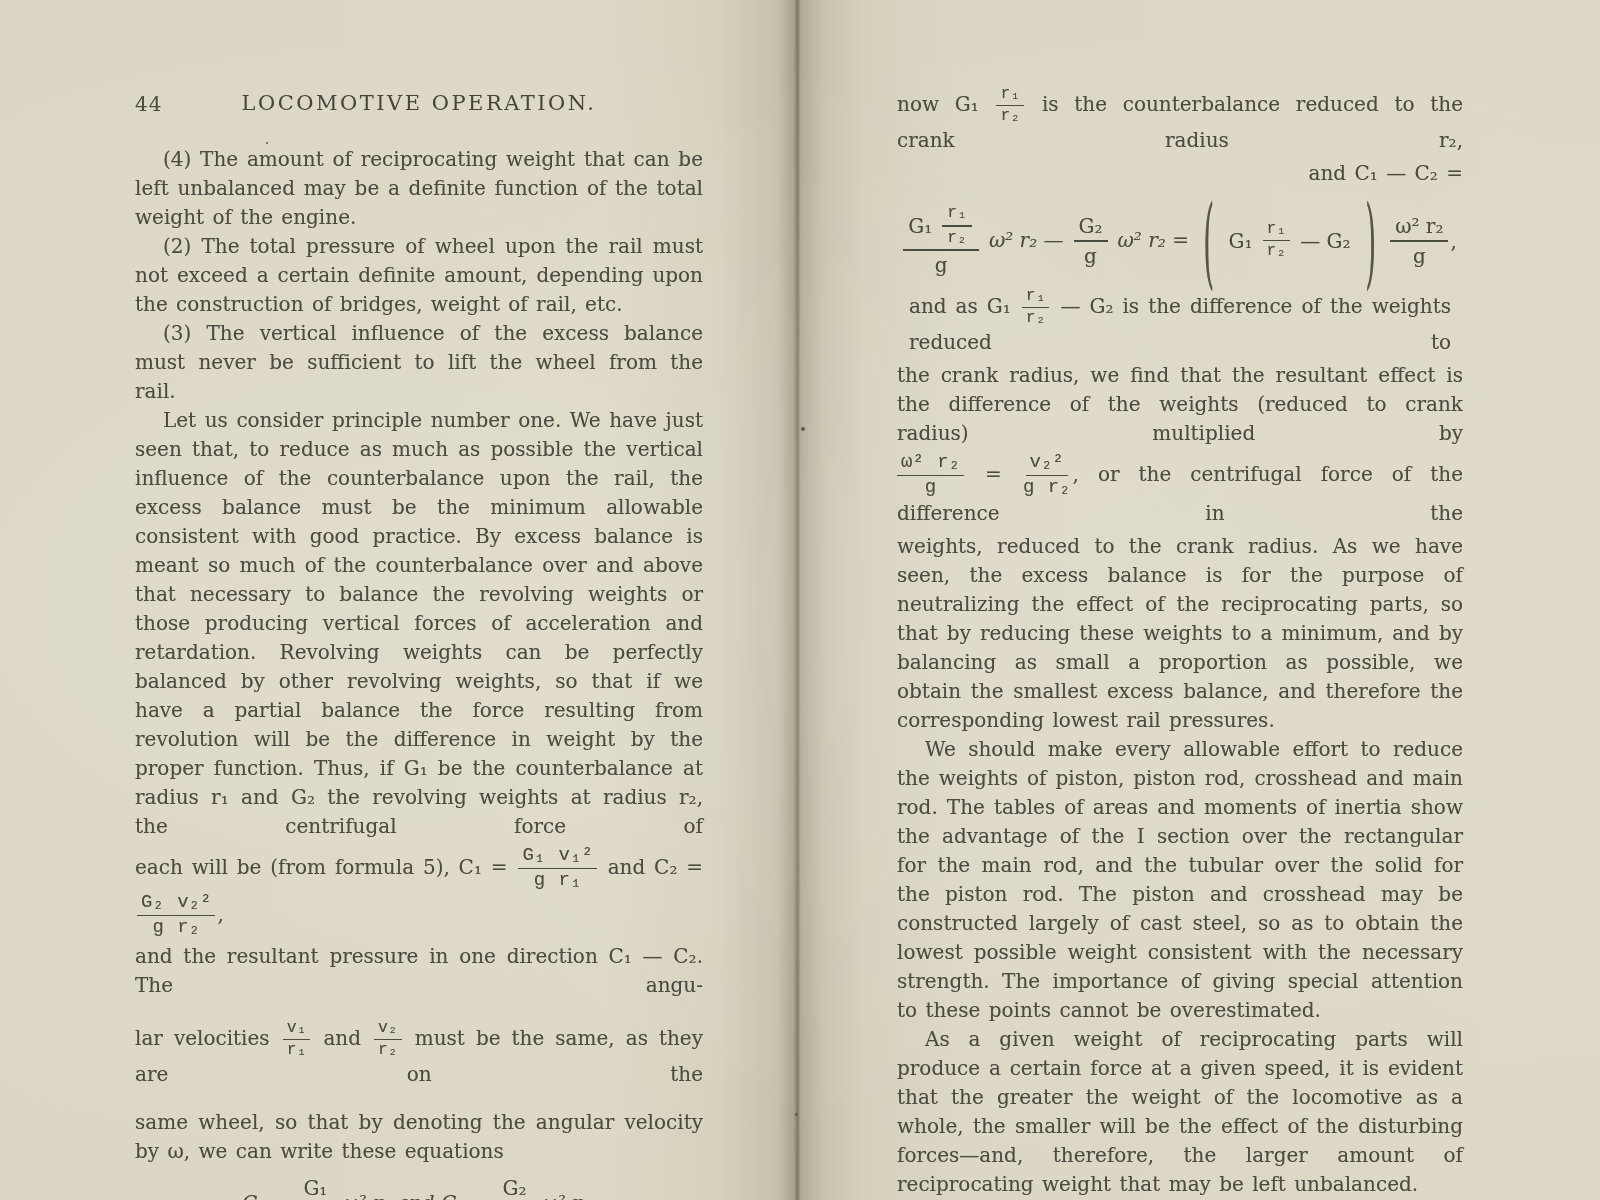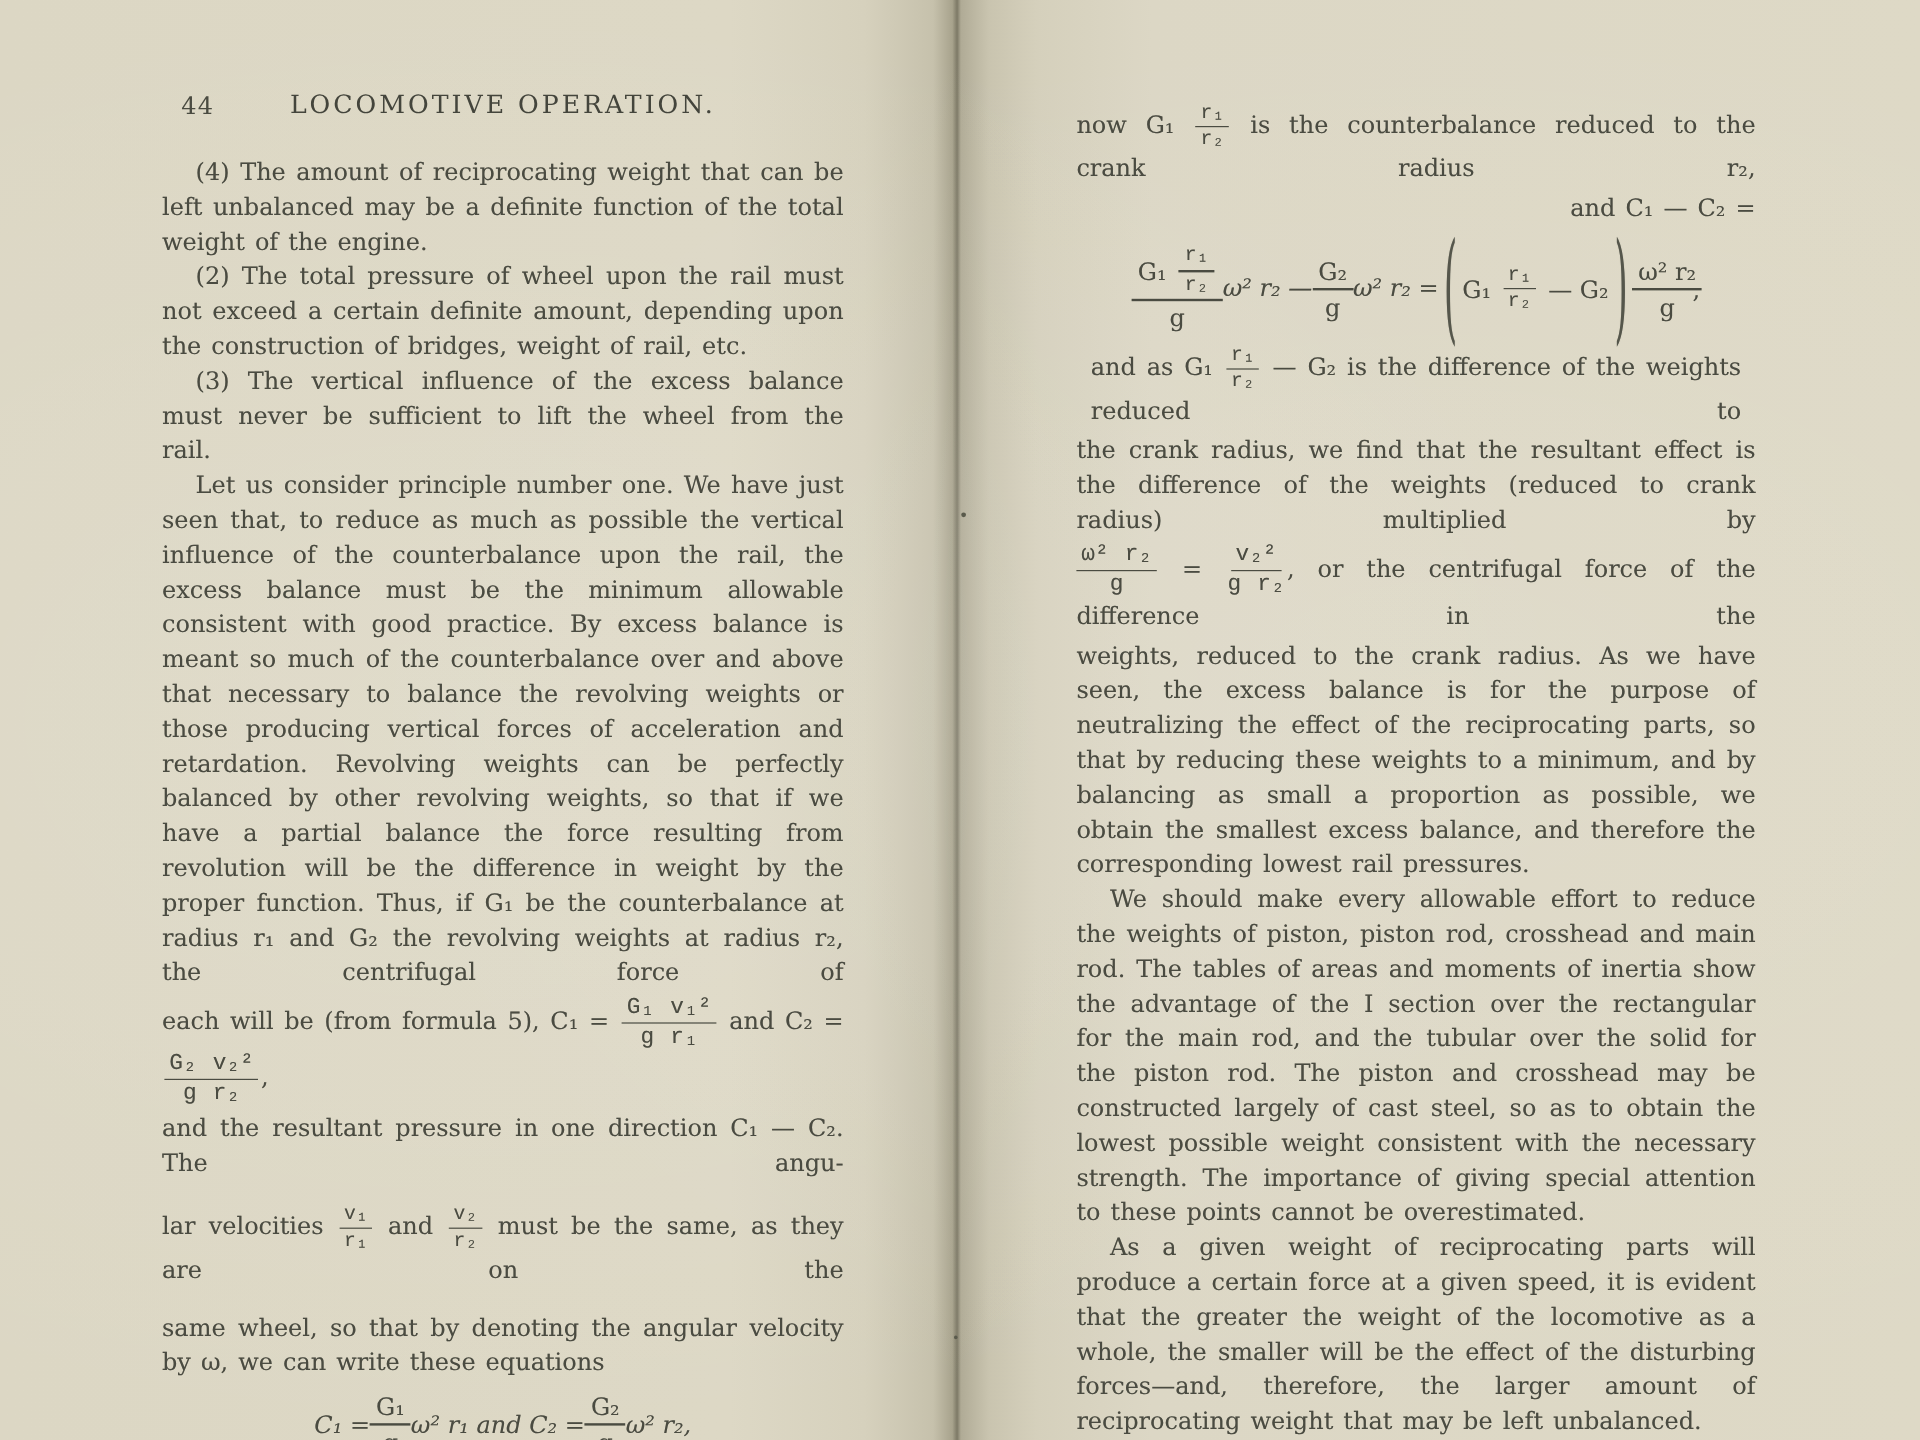--- a/index.html
+++ b/index.html
@@ -17,24 +17,24 @@
         #dcd7c5 60%, #ded9c6 100%);
   }
   .speck { position:absolute; background:#5a5a4c; border-radius:50%; }
 
   .page { position:absolute; top:75px; }
   #page-left  { left:135px; width:568px; }
   #page-right { left:897px; width:566px; }
 
   .phead { position:relative; height:26px; margin-bottom:28px; font-size:20px; }
   .phead .rhead {
-    display:block; text-align:center; letter-spacing:2.5px; font-size:21px; color:#44453c;
+    display:block; text-align:center; letter-spacing:2.5px; font-size:21px; color:#44453c;margin-top:16px;
   }
   .phead .pnum { position:absolute; top:1px; font-size:20px; letter-spacing:1px; }
-  .pnum.at-left { left:16px; }
+  .pnum.at-left { left:0; }
   .pnum.at-right { right:2px; }
 
   .para, .fline {
     font-size:20px; line-height:29px; text-align:justify; word-spacing:2px;
     text-shadow:0 0 0.5px rgba(74,75,65,0.35);
   }
   .ind { text-indent:28px; }
   .cont { text-align-last:justify; }
   .single { text-align:right; }
 
@@ -44,21 +44,21 @@
     vertical-align:middle; line-height:1.15; font-size:0.82em;
     text-align:right; margin:0 2px; text-shadow:0 0 0.5px rgba(74,75,65,0.35);font-family:Liberation Mono, monospace;
   }
   .ifr .top { border-bottom:1.8px solid #4a4b41; padding:0 4px 1px; }
   .ifr .bot { padding-top:1px; }
   .ifr.md { font-size:0.95em; }
 
   
   .deq {
     display:flex; align-items:center; justify-content:center;
-    font-size:20px; margin:10px 0; 
+    font-size:20px; margin:10px 0; column-gap:10px;
     text-shadow:0 0 0.5px rgba(74,75,65,0.35);
   }
   .dfr { display:inline-flex; flex-direction:column; align-items:center; line-height:1.2; text-align:center; }
   .dfr .top { border-bottom:2px solid #4a4b41; padding:0 5px 2px; }
   .dfr .bot { padding-top:2px; }
   .nrow { display:flex; align-items:center; column-gap:8px; }
   .bigp {
     display:inline-block; font-size:40px; font-weight:300; line-height:1;
     transform:scaleY(2.5) scaleX(0.7); color:#55564b; margin:0 2px;
   }

